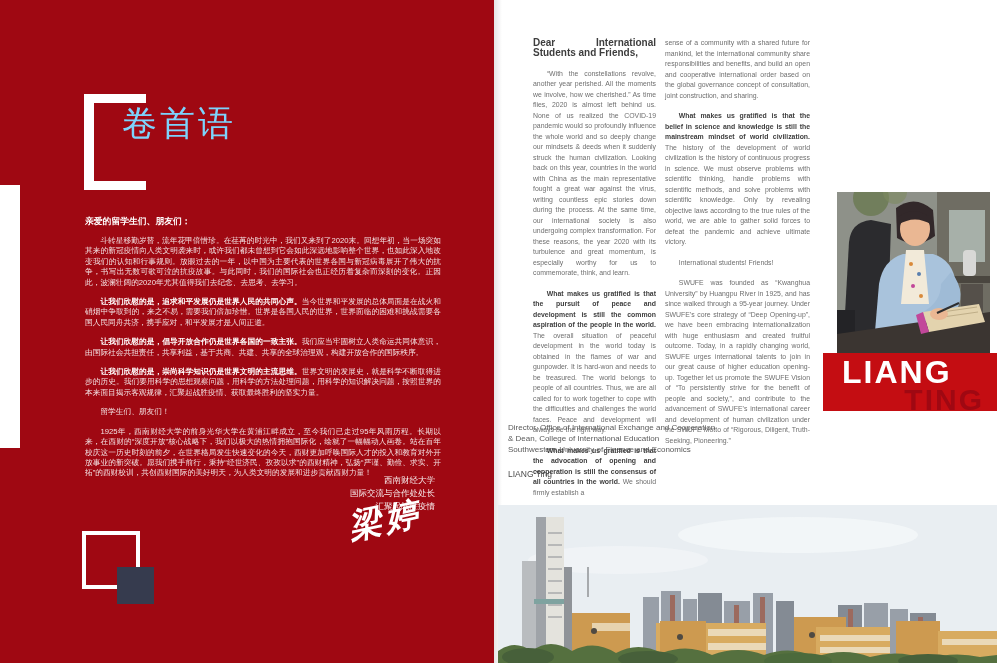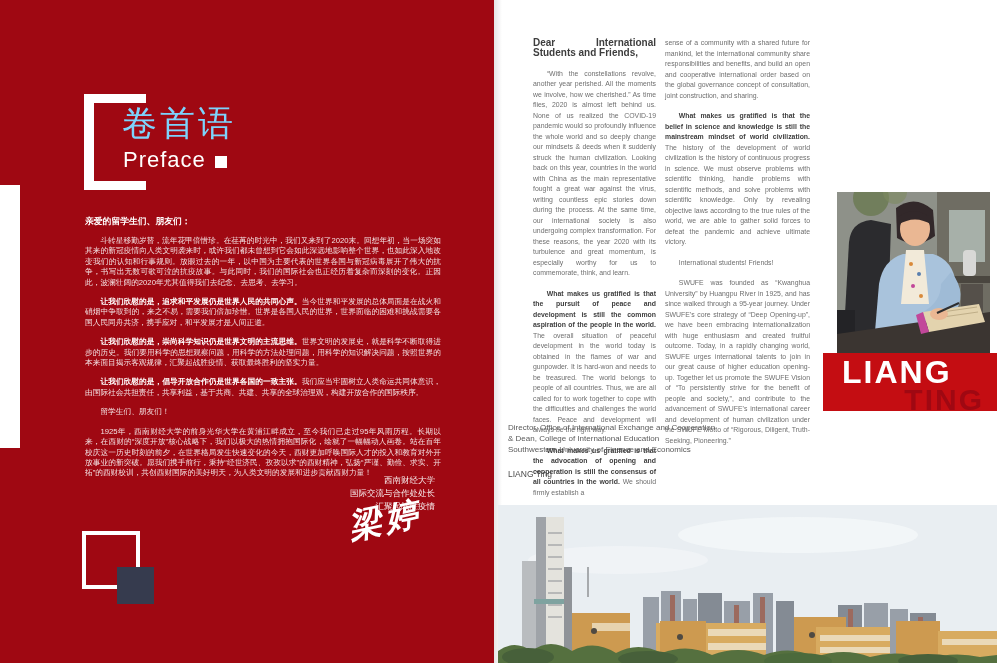--- a/index.html
+++ b/index.html
@@ -57,31 +57,27 @@
 </style>
 </head>
 <body>
 
 <div class="canvas">
 
   <section class="page-left">
     <div class="edge-notch"></div>
     <div class="bracket"></div>
     <h1 class="title-cn">卷首语</h1>
-    <div class="title-en-row">
-      <span>Preface</span>
-      <span class="title-square"></span>
-    </div>
 
     <div class="cn-text">
       <p class="greet">亲爱的留学生们、朋友们：</p>
       <p class="cnp"><span class="lead"></span><span>斗转星移勤岁替，流年花甲倍惜珍。在荏苒的时光中，我们又来到了2020末。回想年初，当一场突如其来的新冠疫情向人类文明袭来时，或许我们都未曾想到它会如此深远地影响整个世界，也如此深入地改变我们的认知和行事规则。放眼过去的一年，以中国为主要代表的世界各国与新冠病毒展开了伟大的抗争，书写出无数可歌可泣的抗疫故事。与此同时，我们的国际社会也正经历着复杂而深刻的变化。正因此，波澜壮阔的2020年尤其值得我们去纪念、去思考、去学习。</span></p>
       <p class="cnp"><span class="lead">让我们欣慰的是，追求和平发展仍是世界人民的共同心声。</span><span>当今世界和平发展的总体局面是在战火和硝烟中争取到的，来之不易，需要我们倍加珍惜。世界是各国人民的世界，世界面临的困难和挑战需要各国人民同舟共济，携手应对，和平发展才是人间正道。</span></p>
+      <p class="cnp"><span class="lead">让我们欣慰的是，倡导开放合作仍是世界各国的一致主张。</span><span>我们应当牢固树立人类命运共同体意识，由国际社会共担责任，共享利益，基于共商、共建、共享的全球治理观，构建开放合作的国际秩序。</span></p>
       <p class="cnp"><span class="lead">让我们欣慰的是，崇尚科学知识仍是世界文明的主流思维。</span><span>世界文明的发展史，就是科学不断取得进步的历史。我们要用科学的思想观察问题，用科学的方法处理问题，用科学的知识解决问题，按照世界的本来面目揭示客观规律，汇聚起战胜疫情、获取最终胜利的坚实力量。</span></p>
-      <p class="cnp"><span class="lead">让我们欣慰的是，倡导开放合作仍是世界各国的一致主张。</span><span>我们应当牢固树立人类命运共同体意识，由国际社会共担责任，共享利益，基于共商、共建、共享的全球治理观，构建开放合作的国际秩序。</span></p>
       <p class="cnp"><span>留学生们、朋友们！</span></p>
       <p class="cnp"><span>1925年，西南财经大学的前身光华大学在黄浦江畔成立，至今我们已走过95年风雨历程。长期以来，在西财的“深度开放”核心战略下，我们以极大的热情拥抱国际化，绘就了一幅幅动人画卷。站在百年校庆这一历史时刻的前夕，在世界格局发生快速变化的今天，西财更加呼唤国际人才的投入和教育对外开放事业的新突破。愿我们携手前行，秉持“经世济民、孜孜以求”的西财精神，弘扬“严谨、勤俭、求实、开拓”的西财校训，共创西财国际的美好明天，为人类文明的发展和进步贡献西财力量！</span></p>
     </div>
 
     <div class="signoff">
       <div>西南财经大学</div>
       <div>国际交流与合作处处长</div>
       <div>汇聚起战胜疫情</div>
     </div>
     <div class="signature">梁婷</div>

